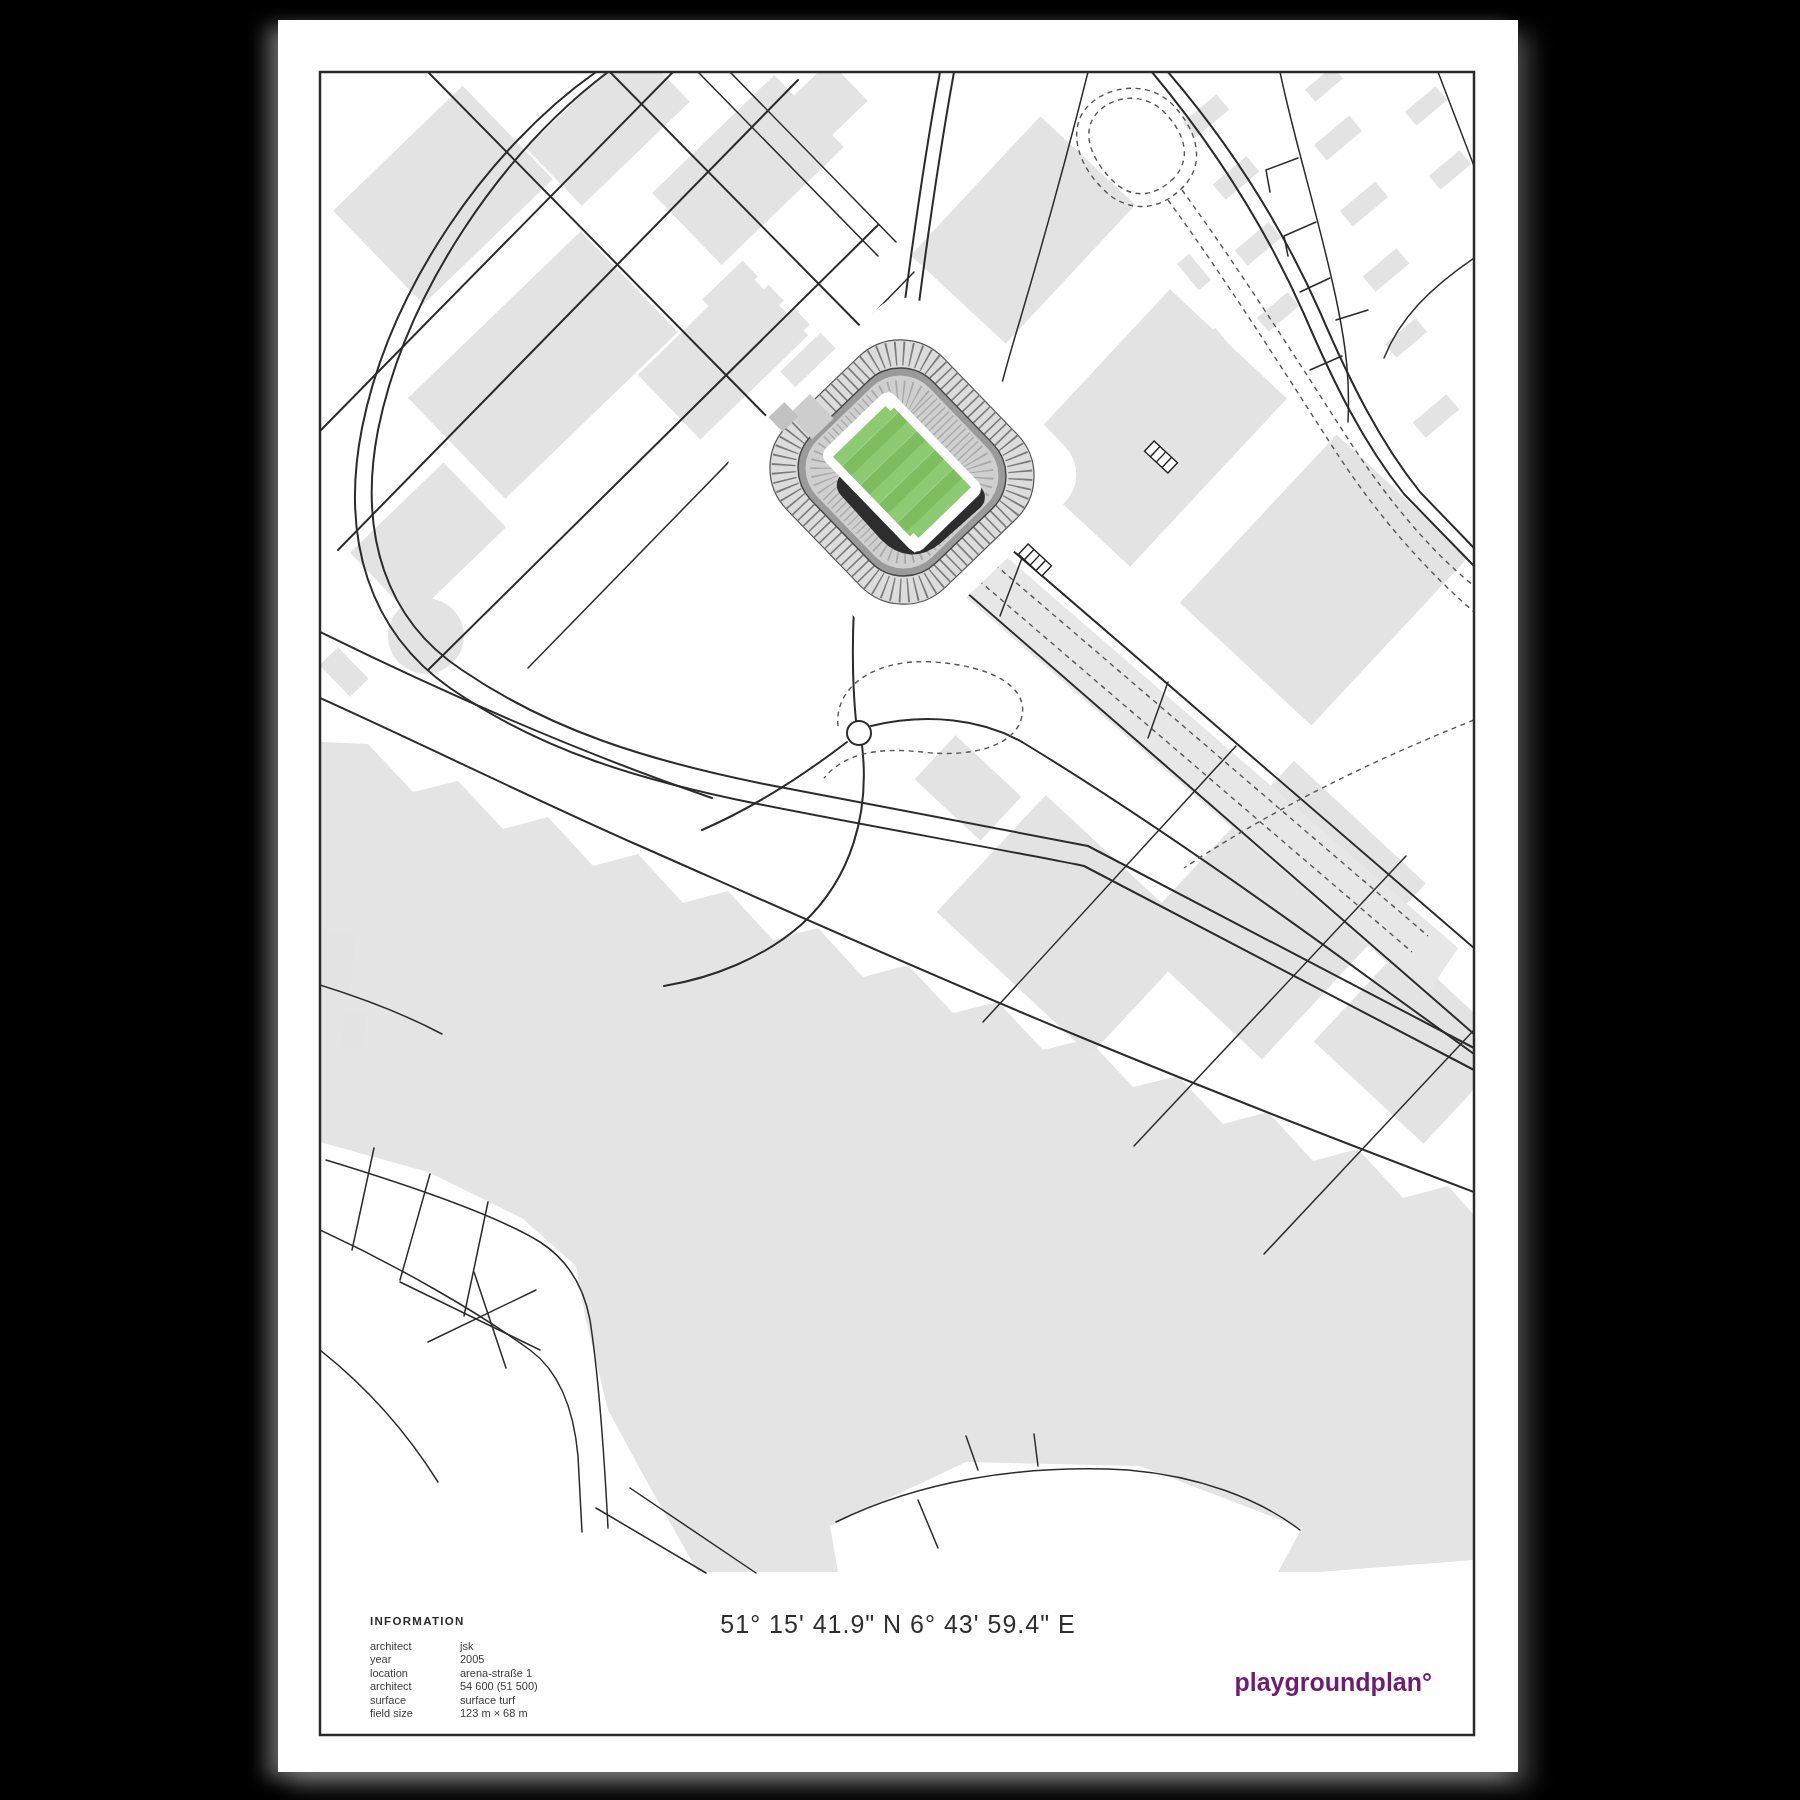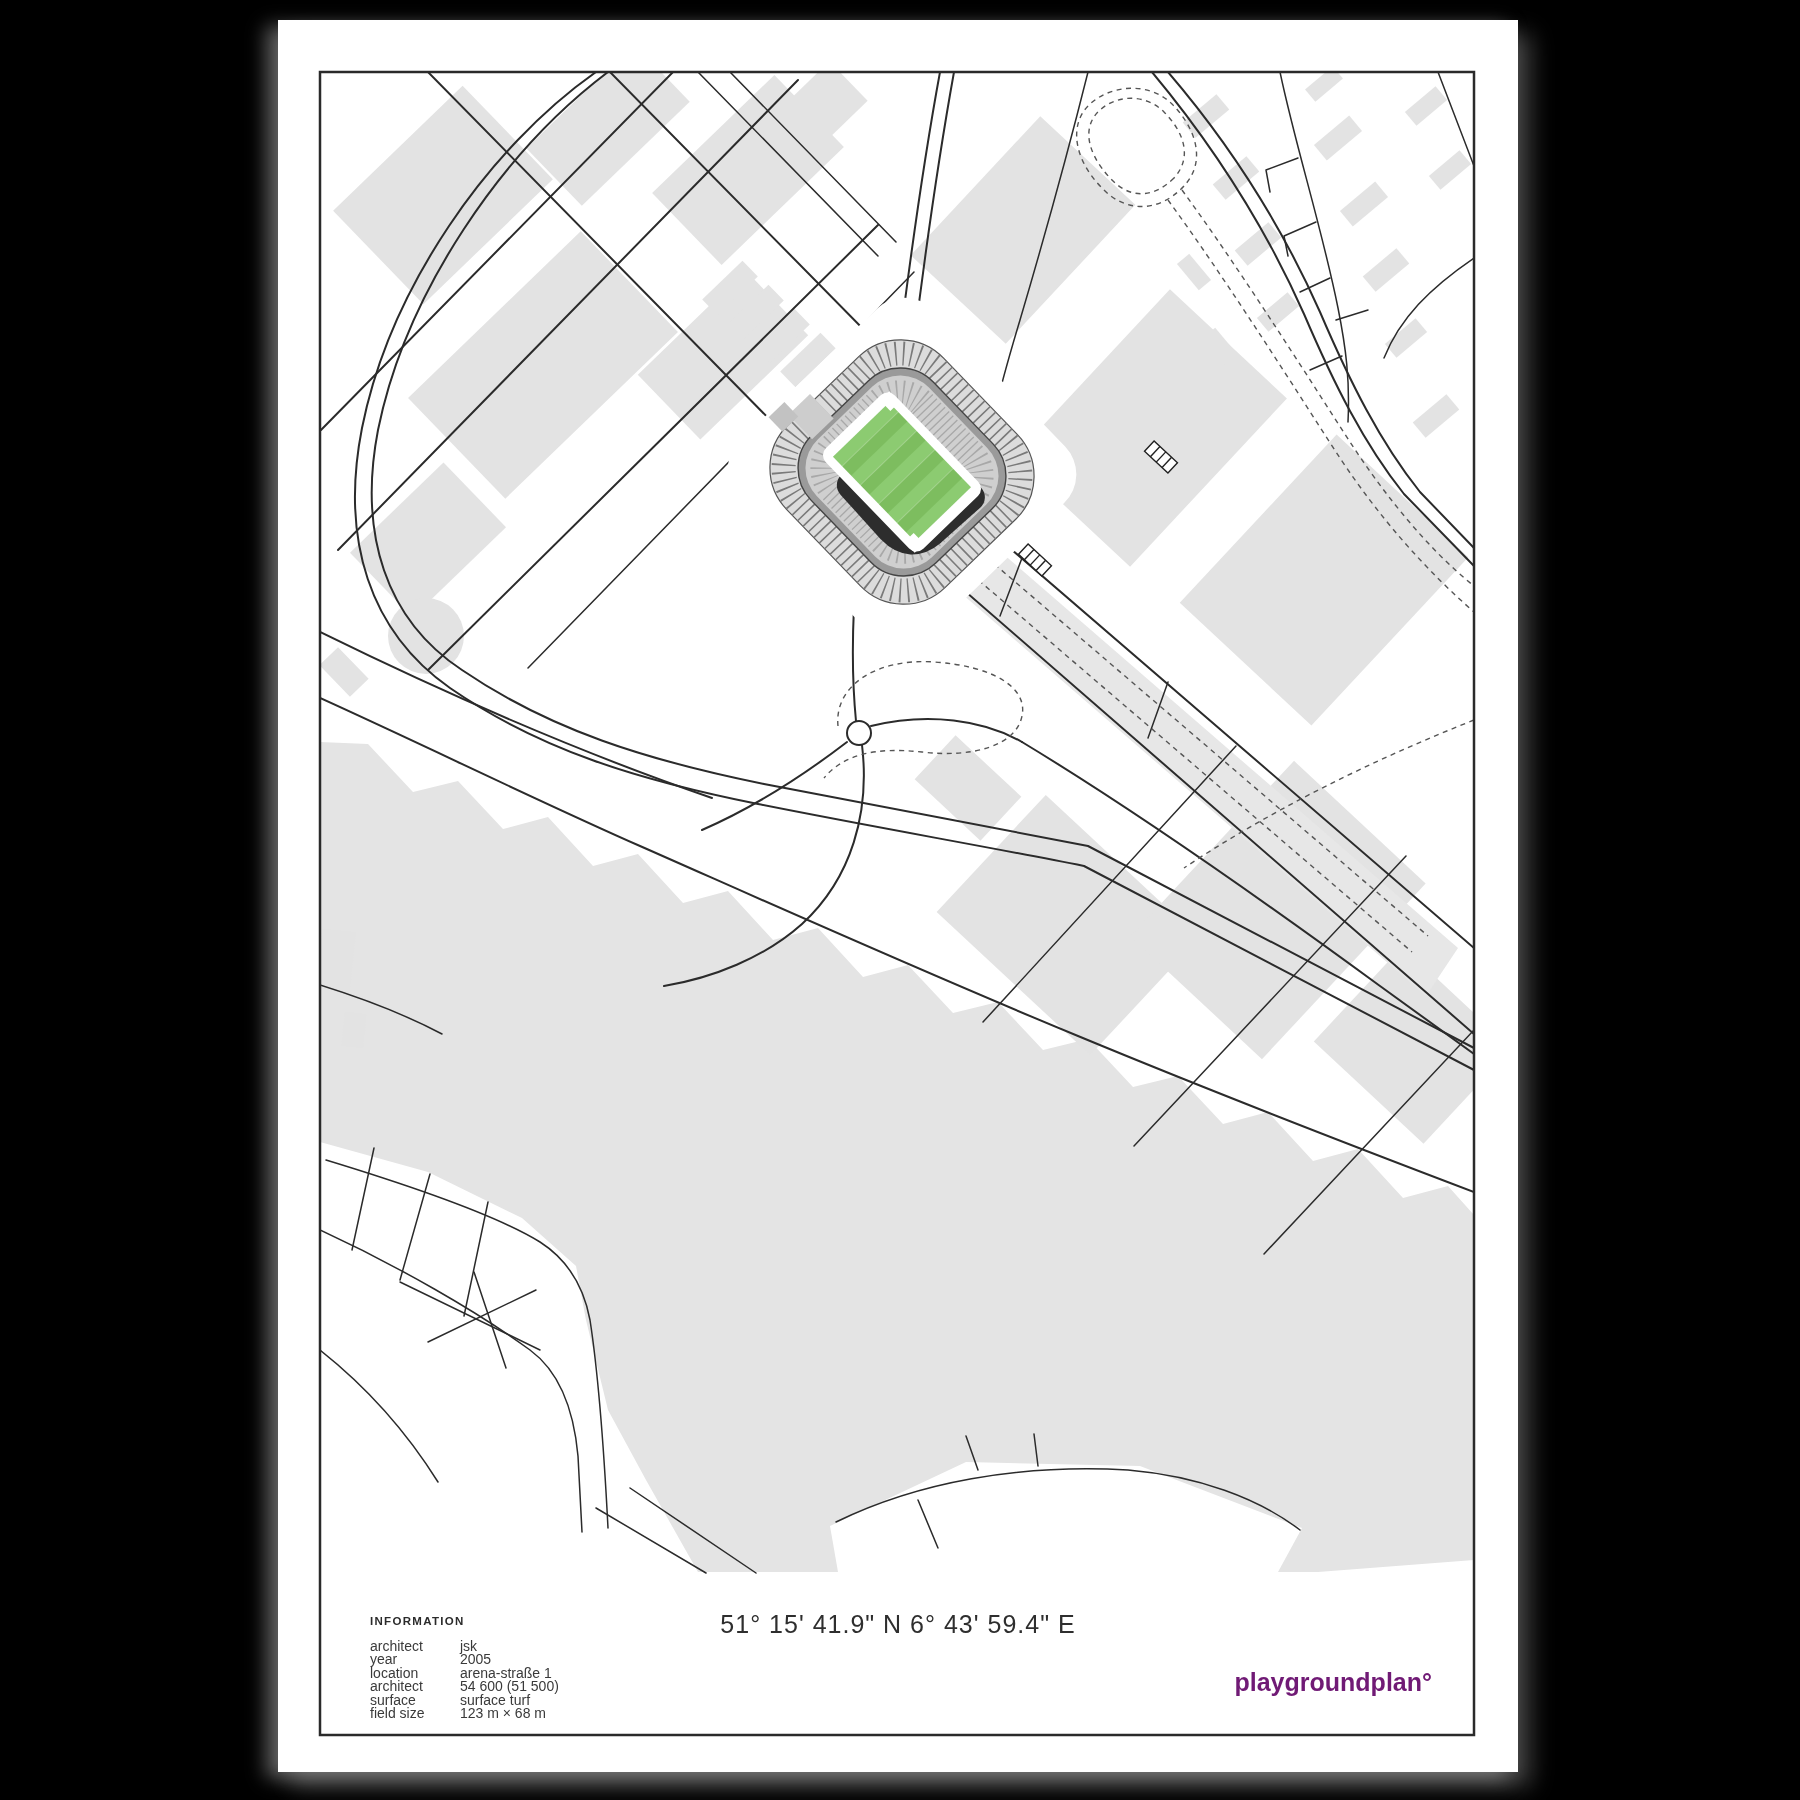--- a/index.html
+++ b/index.html
@@ -4,21 +4,21 @@
 <style>
   html,body{margin:0;padding:0;background:#000;}
   body{width:1800px;height:1800px;position:relative;overflow:hidden;
        font-family:"Liberation Sans",sans-serif;}
   .poster{position:absolute;left:278px;top:20px;width:1240px;height:1752px;background:#fff;
           box-shadow:-12px 6px 18px rgba(170,170,170,.55), 12px 14px 22px rgba(150,150,150,.45);}
   .poster svg{position:absolute;left:0;top:0;}
   
   .info{position:absolute;left:92px;top:1576px;color:#333;margin-top:19px;}
   .info .head{font-size:11.5px;font-weight:700;letter-spacing:1.3px;color:#2b2b2b;}
-  .info .rows{margin-top:13px;font-size:14px;line-height:13.4px;color:#3a3a3a;}
+  .info .rows{margin-top:13px;font-size:11px;line-height:13.4px;color:#3a3a3a;}
   .info .row span.lb{display:inline-block;width:90px;}
   .title-block{position:absolute;left:0;top:1572px;width:100%;text-align:center;color:#262626;}
   .title{font-size:70px;font-weight:700;letter-spacing:2px;line-height:1;}
   .coords{margin-top:18px;font-size:25px;font-weight:400;letter-spacing:1px;color:#2e2e2e;}
   .brand{position:absolute;right:86px;top:1648px;font-size:25px;font-weight:700;color:#701a75;}
   
   .r{fill:none;stroke:#2b2b2b;stroke-width:2px;stroke-linecap:round;stroke-linejoin:round;}
   .rt{fill:none;stroke:#2b2b2b;stroke-width:1.5px;stroke-linecap:round;stroke-linejoin:round;}
   .d{fill:none;stroke:#555;stroke-width:1.4px;stroke-dasharray:5 4.5;}
   .bld{fill:#e3e3e3;}

